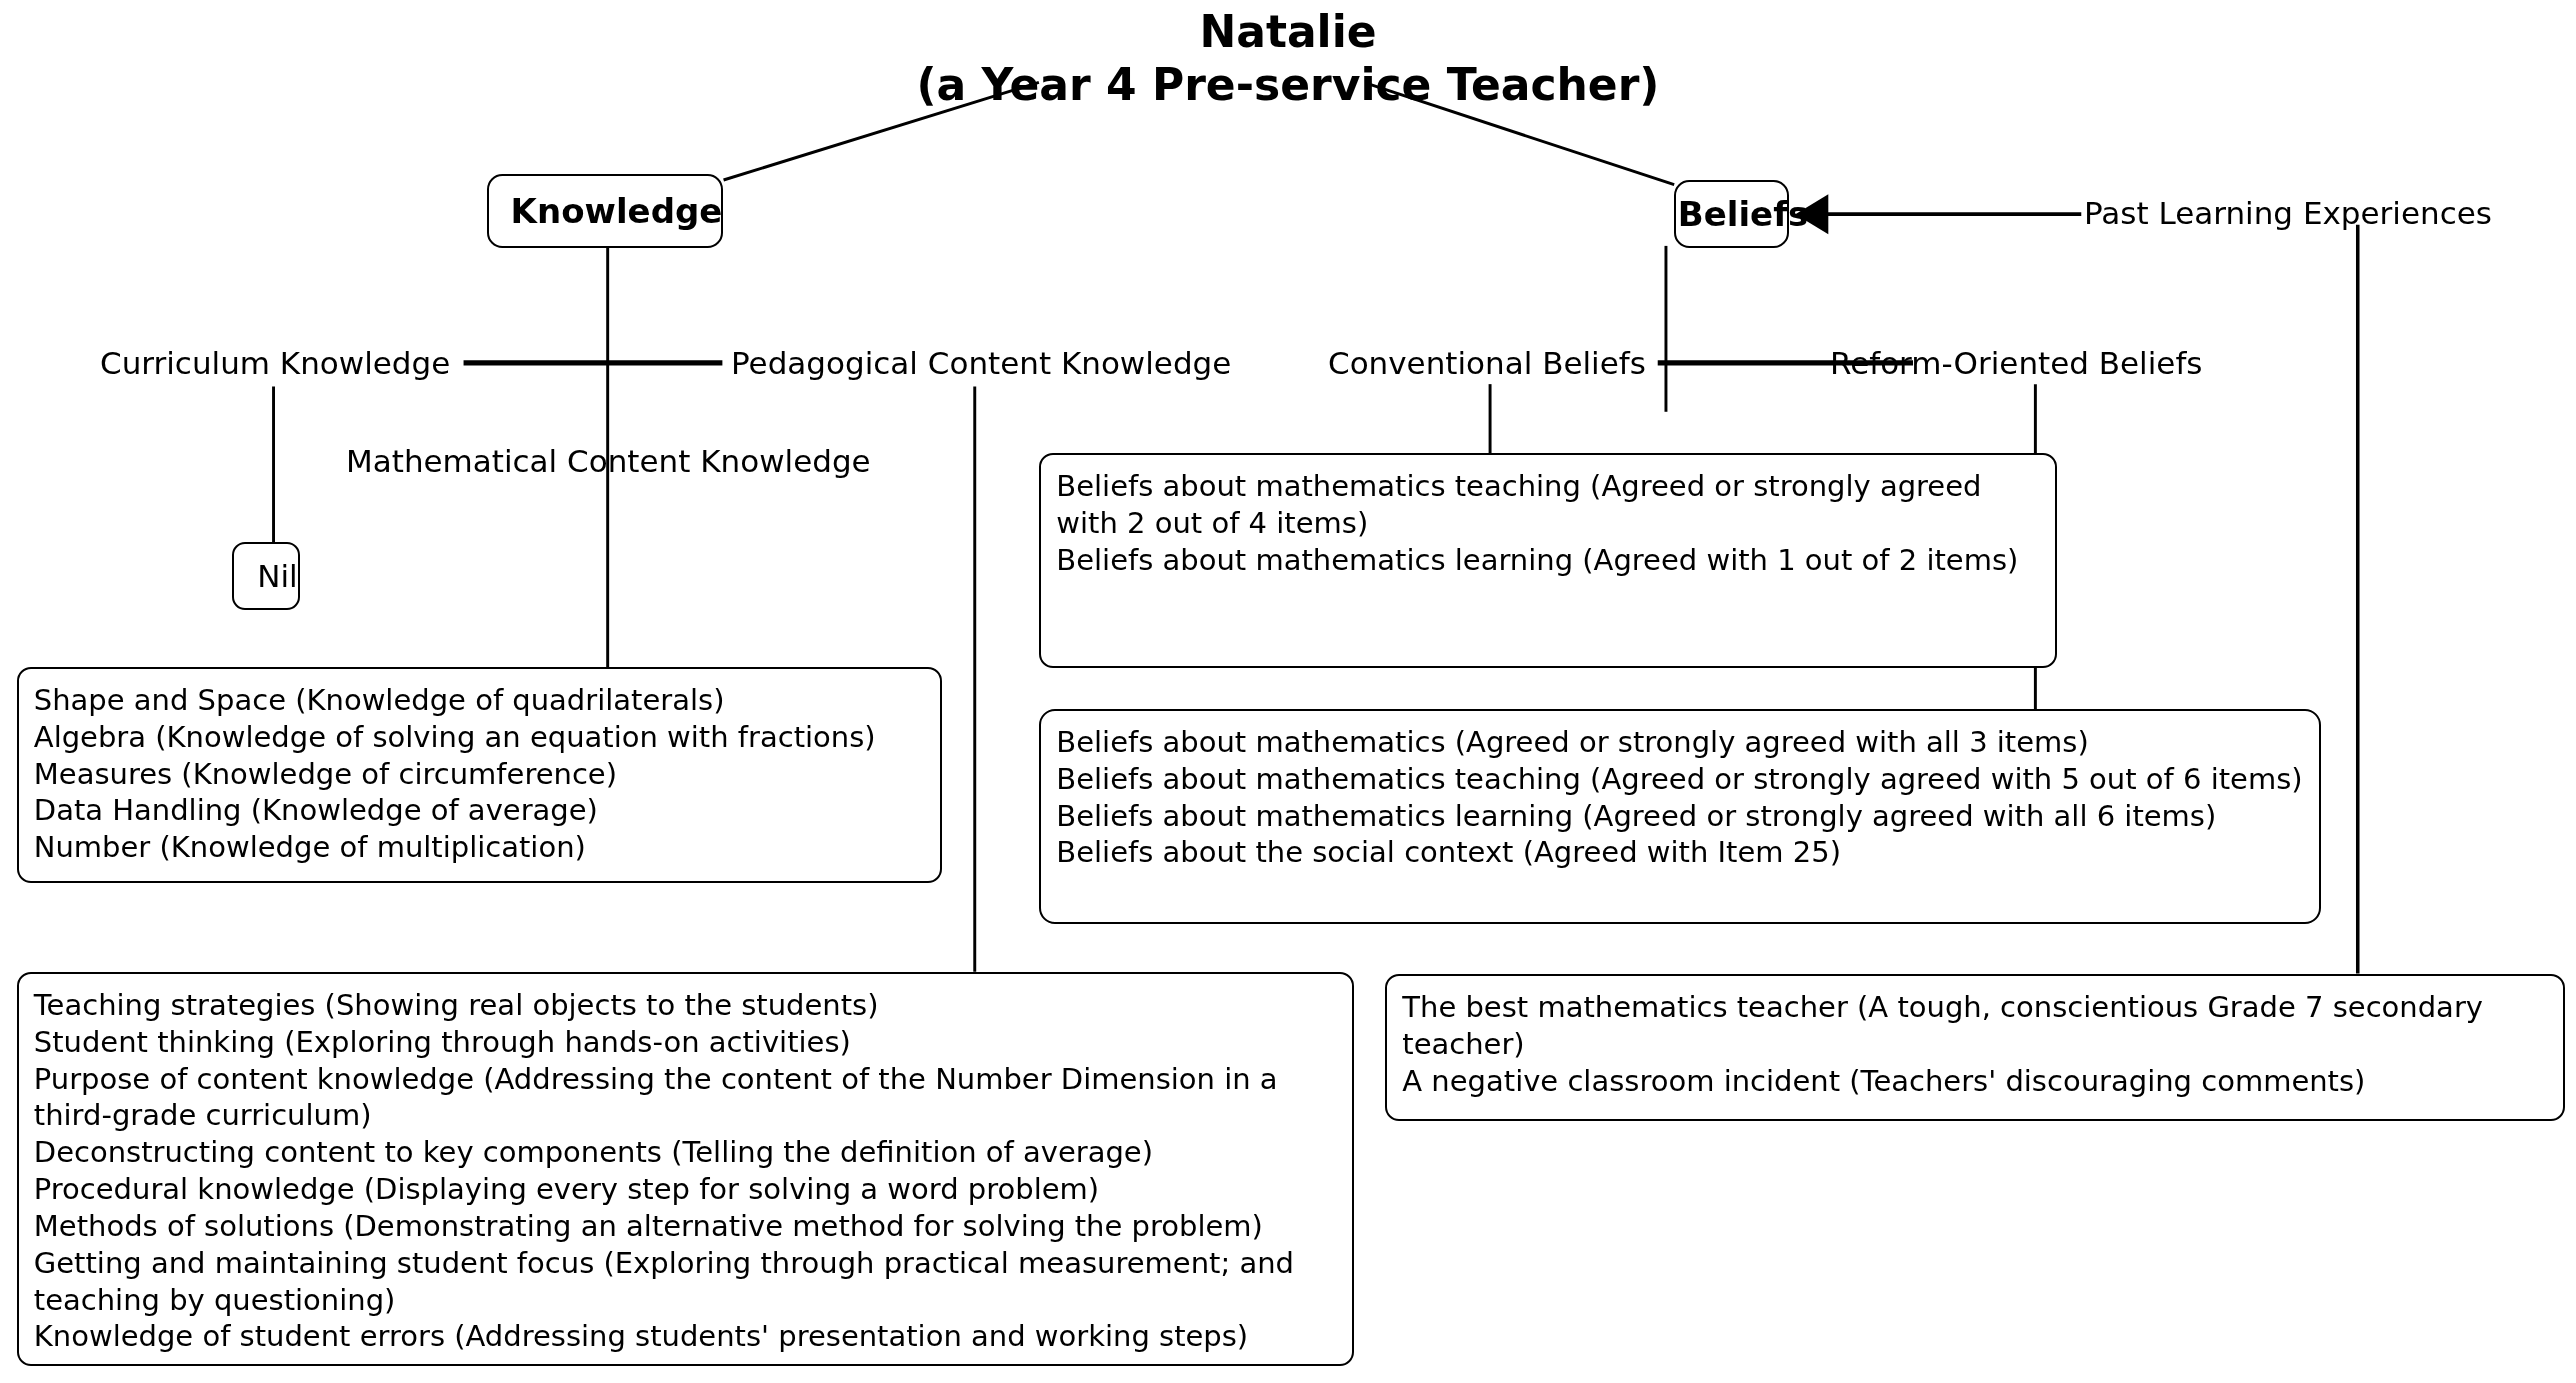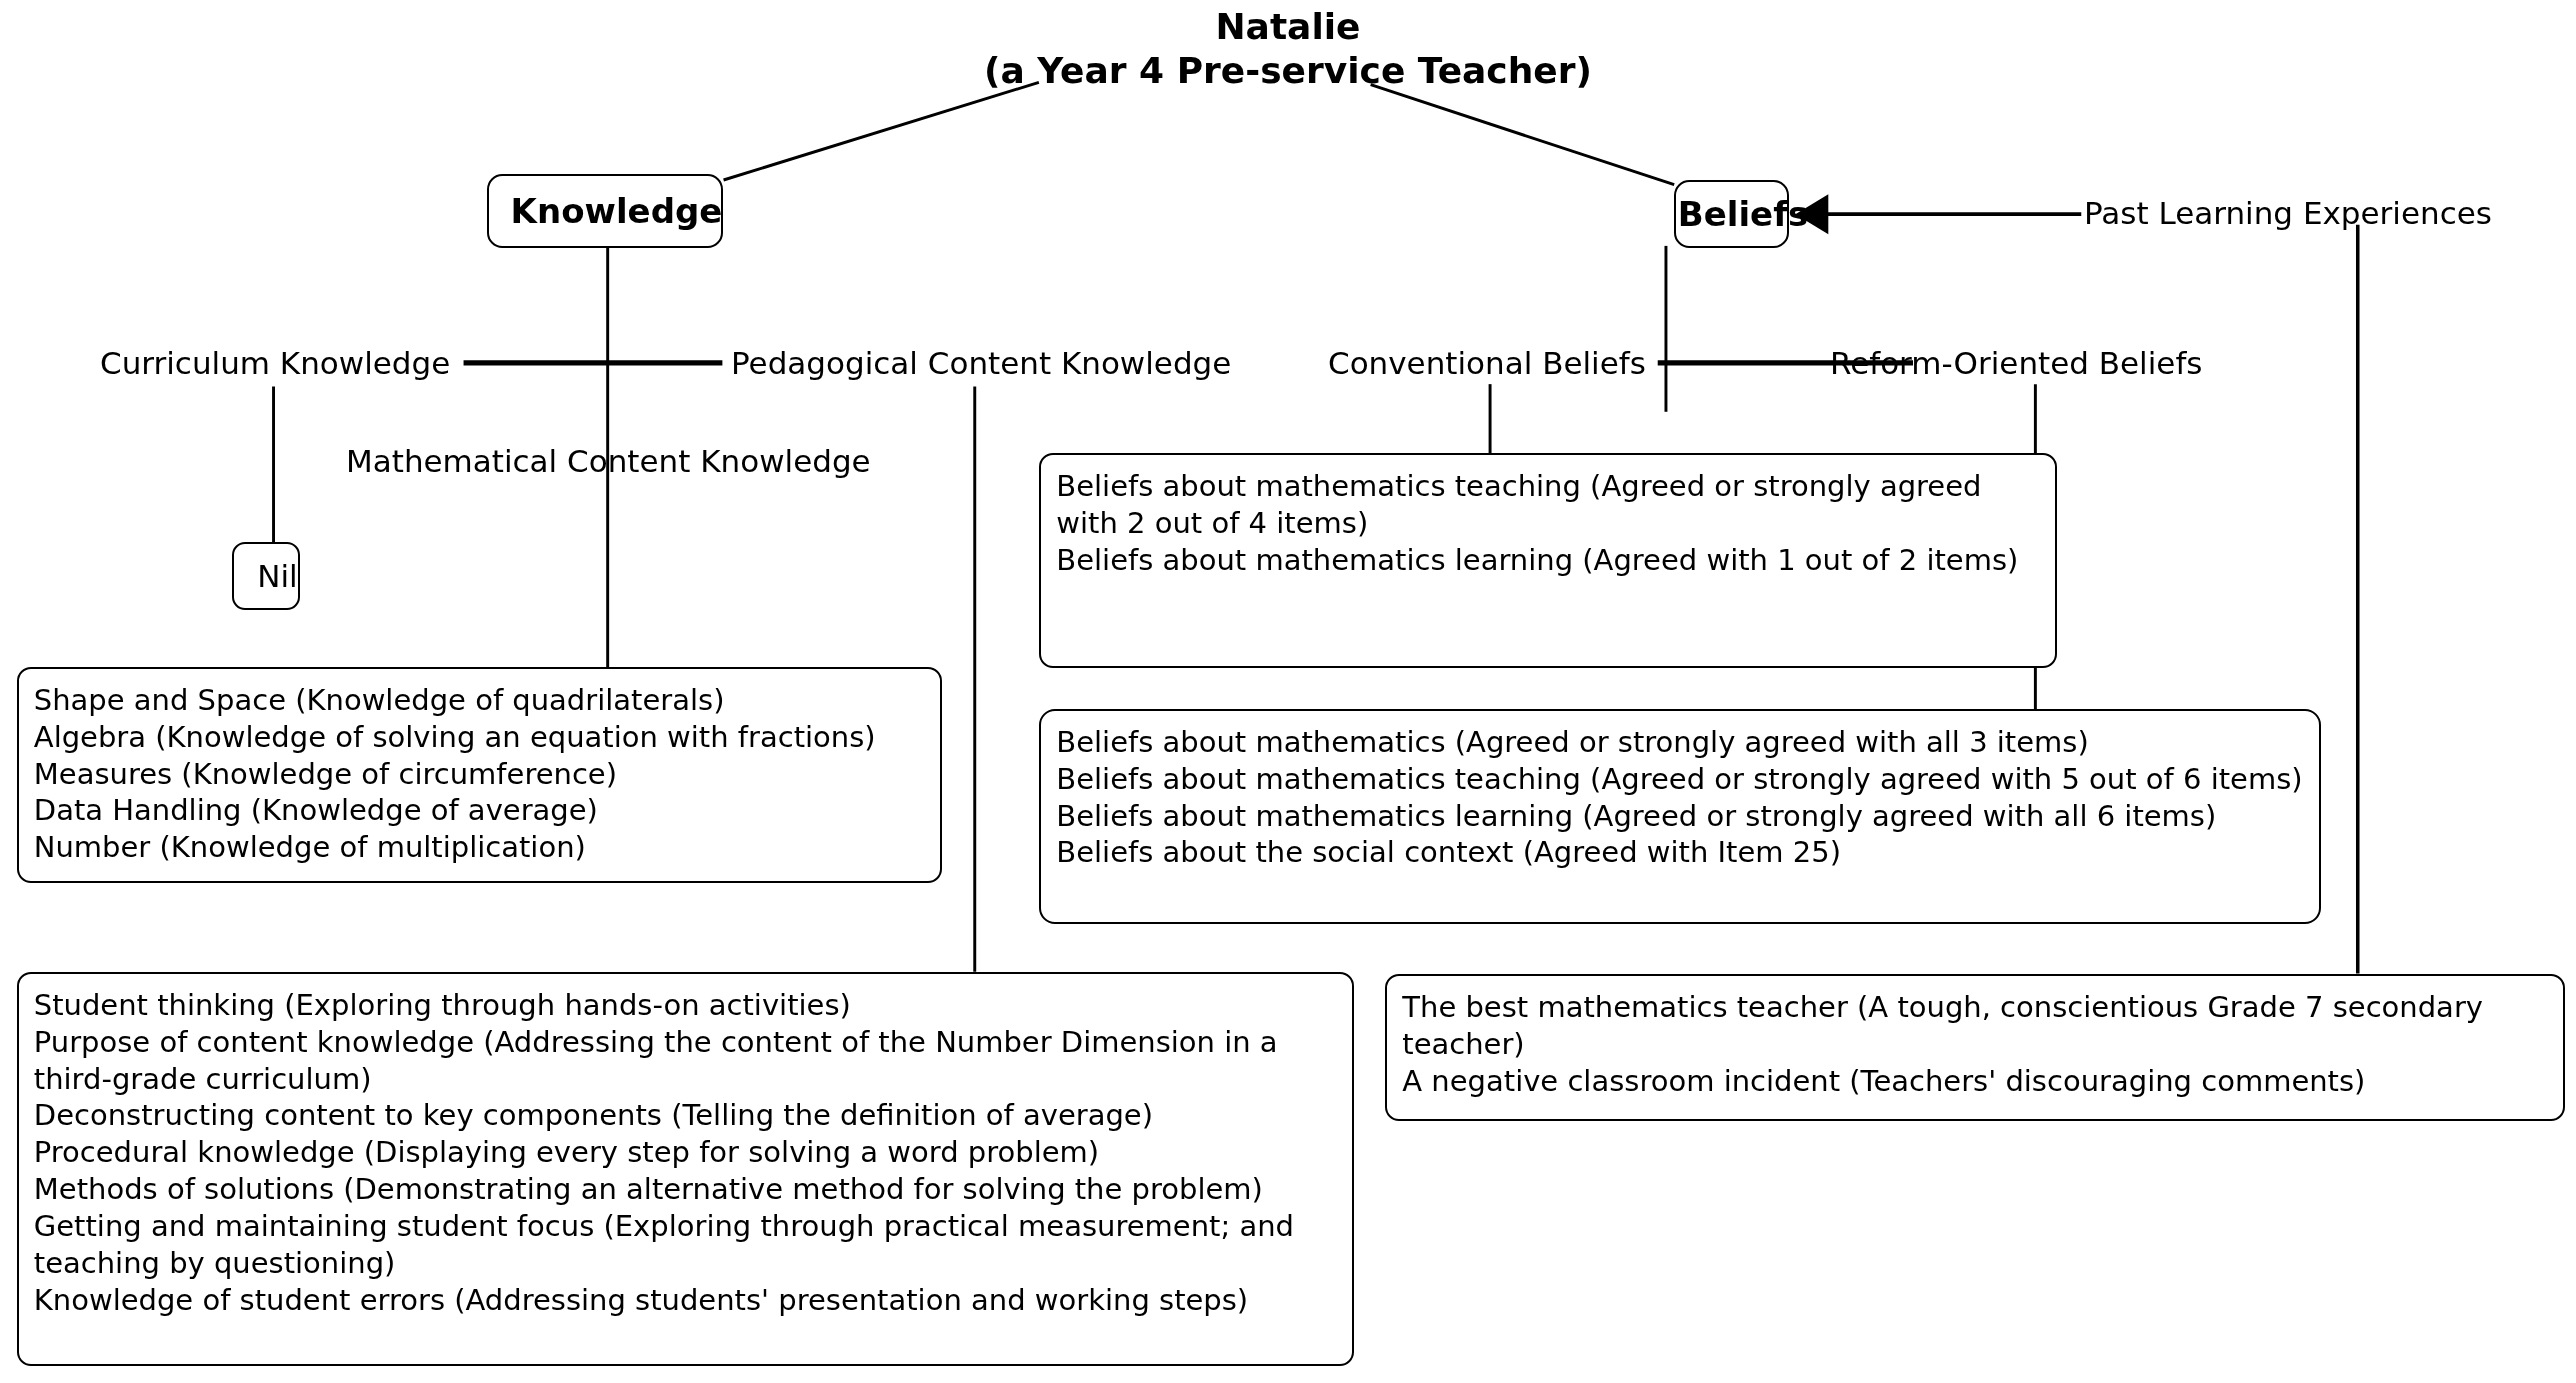--- a/index.html
+++ b/index.html
@@ -24,21 +24,21 @@
     pointer-events: none;
   }
   
   .title {
     position: absolute;
     left: 0;
     top: 4.7px;
     width: 2576px;
     text-align: center;
     font-weight: bold;
-    font-size: 36px;
+    font-size: 44px;
     line-height: 1.22;
     white-space: pre;
   }
   
   .node {
     position: absolute;
     box-sizing: border-box;
     border: 2.9px solid #000000;
     border-radius: 15.3px;
     background: #ffffff;
@@ -153,20 +153,21 @@
 
   <div class="detail" style="left:16.5px; top:667px; width:925px; height:216px;">
     <p class="line">Shape and Space (Knowledge of quadrilaterals)</p>
     <p class="line">Algebra (Knowledge of solving an equation with fractions)</p>
     <p class="line">Measures (Knowledge of circumference)</p>
     <p class="line">Data Handling (Knowledge of average)</p>
     <p class="line">Number (Knowledge of multiplication)</p>
   </div>
 
   <div class="detail" style="left:16.5px; top:972px; width:1337px; height:394px;">
+    <p class="line">Teaching strategies (Showing real objects to the students)</p>
     <p class="line">Student thinking (Exploring through hands-on activities)</p>
     <p class="line">Purpose of content knowledge (Addressing the content of the Number Dimension in a third-grade curriculum)</p>
     <p class="line">Deconstructing content to key components (Telling the definition of average)</p>
     <p class="line">Procedural knowledge (Displaying every step for solving a word problem)</p>
     <p class="line">Methods of solutions (Demonstrating an alternative method for solving the problem)</p>
     <p class="line">Getting and maintaining student focus (Exploring through practical measurement; and teaching by questioning)</p>
     <p class="line">Knowledge of student errors (Addressing students' presentation and working steps)</p>
   </div>
 
   <div class="detail" style="left:1385px; top:974px; width:1180px; height:147px;">

